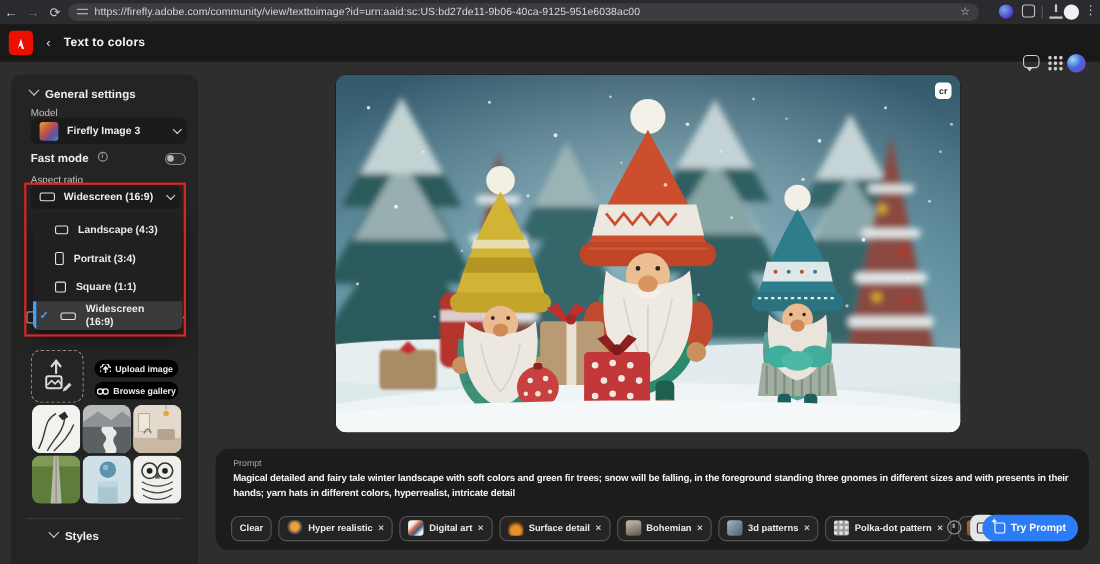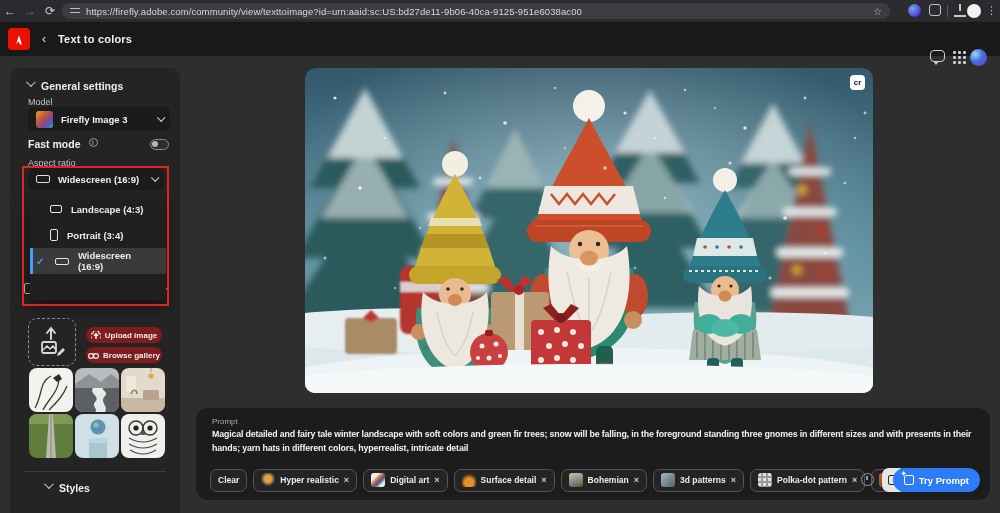--- a/index.html
+++ b/index.html
@@ -87,21 +87,21 @@
   .menu-item.selected:before { content:""; position:absolute; left:0; top:0; bottom:0;
     width:3px; background:#4b9cf5; }
   .check { color:#4b9cf5; font-size:10px; margin-right:2px; }
 
   
   #reference-row { position:absolute; left:14px; top:212px; width:142px; height:16px;
     display:flex; align-items:center; gap:8px; color:#dedede; font-size:9.5px; font-weight:bold; z-index:1; }
   .ref-glyph { width:13px; height:11px; border:1.5px solid #bbb; border-radius:2px; }
   #upload-box { position:absolute; left:18px; top:250px; width:48px; height:48px;
     border:1.6px dashed #8f8f8f; border-radius:9px; }
-  .pill-btn { position:absolute; left:76px; width:76px; height:16px; background:#7f1d1d;
+  .pill-btn { position:absolute; left:76px; width:76px; height:16px; background:#000000;
     border-radius:99px; display:flex; align-items:center; justify-content:center; gap:4px;
     color:#ececec; font-size:8px; font-weight:bold; }
   .thumb { position:absolute; width:44px; height:44px; border-radius:8px; overflow:hidden; }
   .thumb svg { display:block; }
   #sb-divider { position:absolute; left:14px; top:403px; width:142px; height:1px; background:#3c3c3c; }
 
   
   #annotation-box { left:22px; top:166px; width:147px; height:140px;
     border:2px solid #e02424; z-index:20; pointer-events:none; }
 
@@ -235,20 +235,24 @@
 
     <div id="aspect-menu">
       <div class="menu-item">
         <span class="glyph g-land"></span>
         <span>Landscape (4:3)</span>
       </div>
       <div class="menu-item">
         <span class="glyph g-port"></span>
         <span>Portrait (3:4)</span>
       </div>
+      <div class="menu-item">
+        <span class="glyph g-sq"></span>
+        <span>Square (1:1)</span>
+      </div>
       <div class="menu-item selected">
         <span class="check">✓</span>
         <span class="glyph g-wide"></span>
         <span>Widescreen (16:9)</span>
       </div>
     </div>
 
     <div id="upload-box">
       <svg width="45" height="45" viewBox="0 0 45 45">
         <path d="M22 10 l0 10 M18 14 l4 -5 4 5" stroke="#d8d8d8" stroke-width="2" fill="none" stroke-linecap="round"></path>

